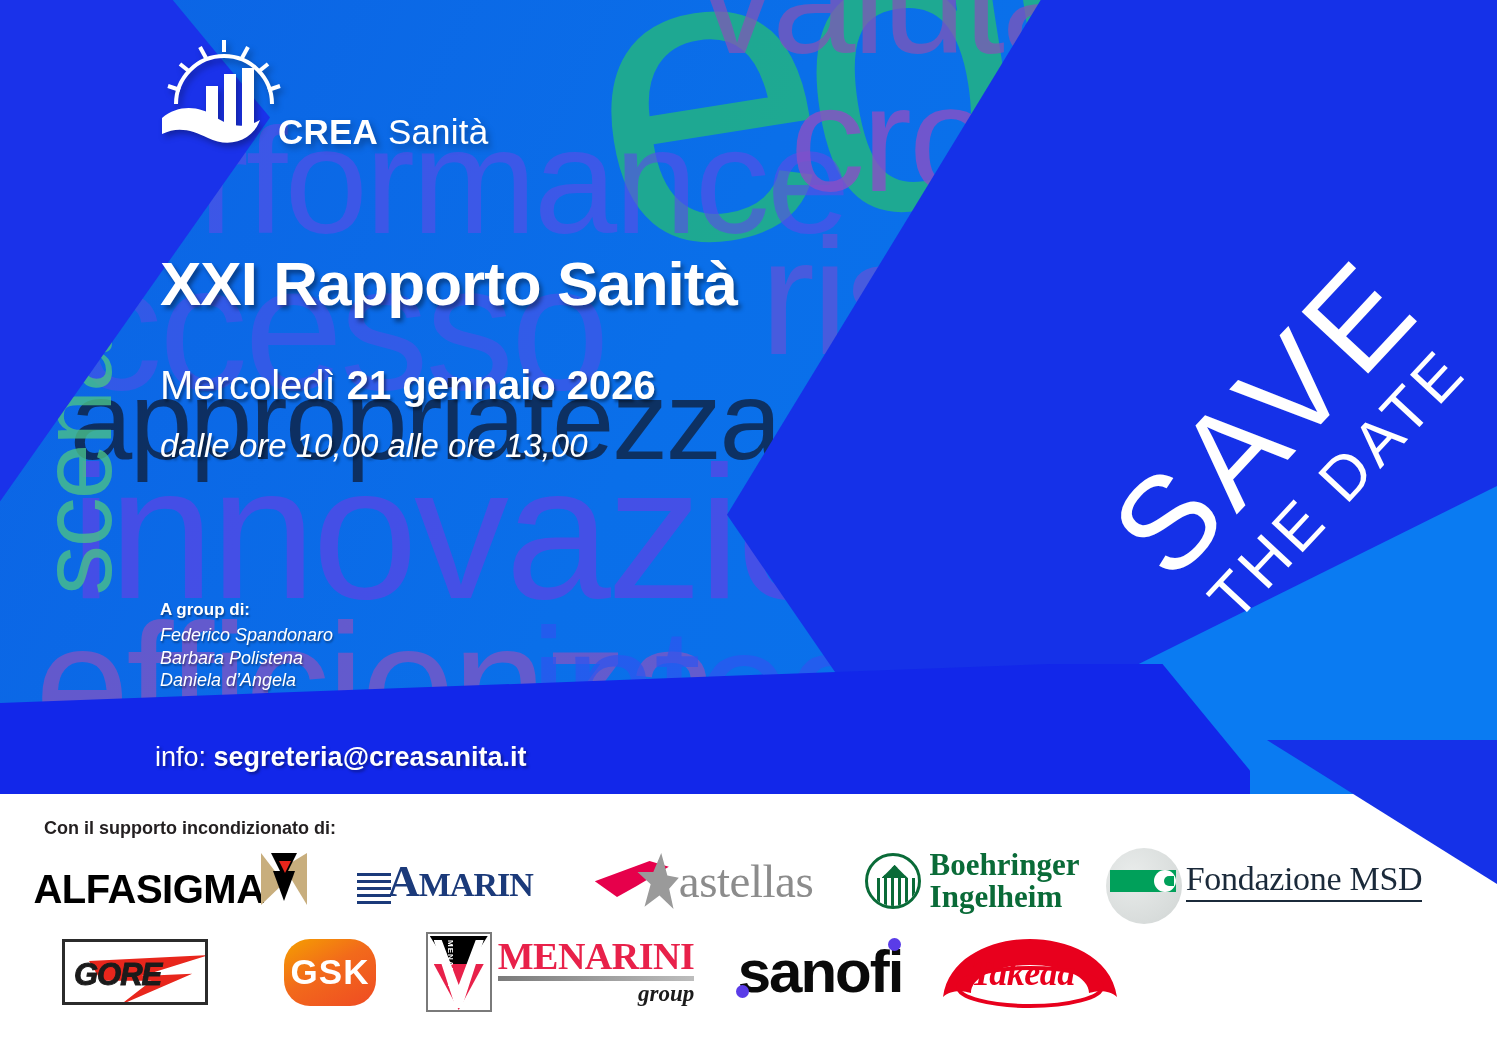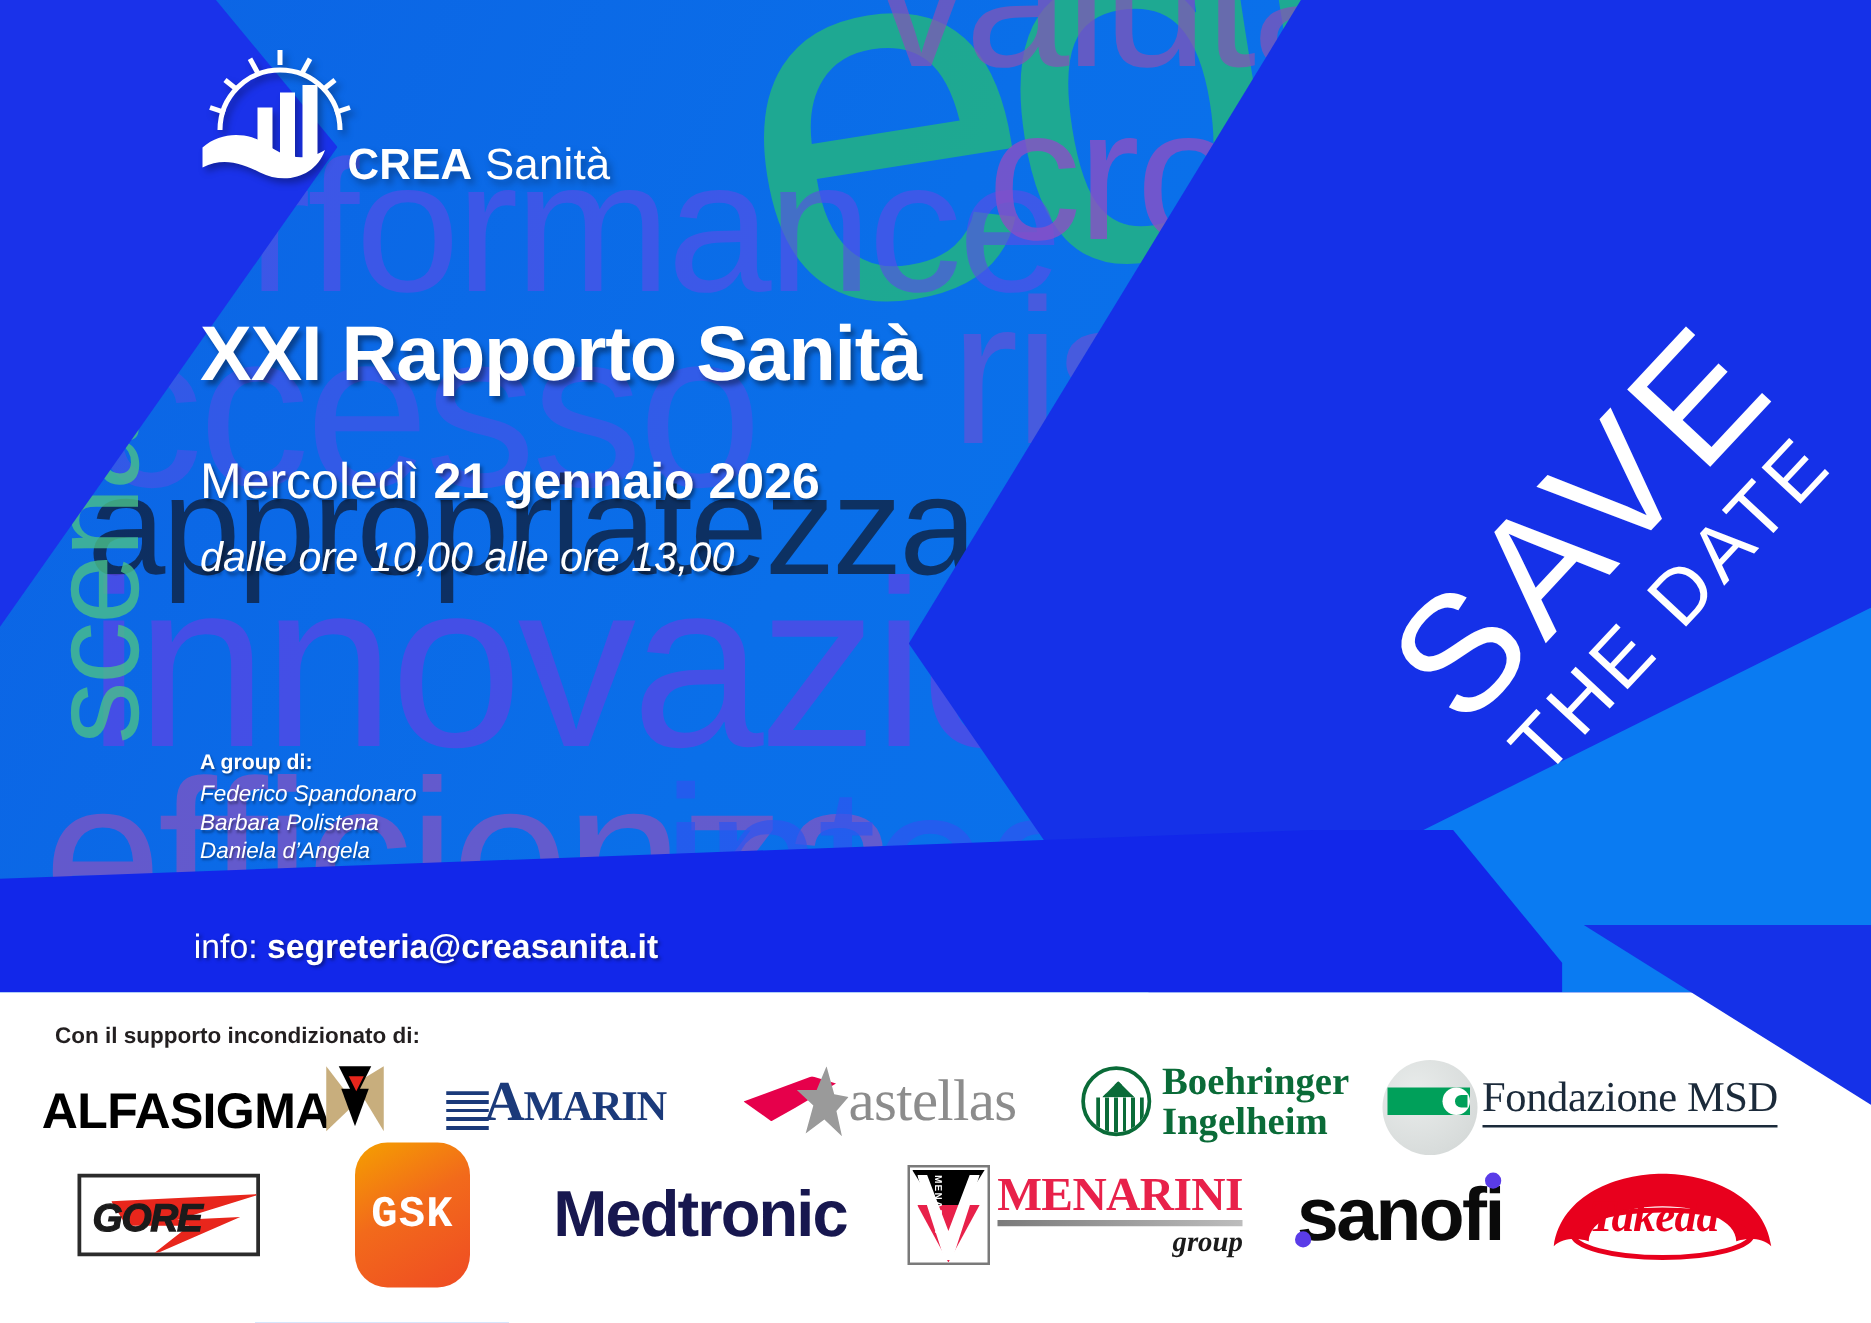--- a/index.html
+++ b/index.html
@@ -307,23 +307,23 @@
   }
   .gore .w {
     position: absolute; left: 9px; top: 15px;
     font-size: 31px; font-weight: 700; font-style: italic;
     color: #1b1b1b; letter-spacing: -1px;
     -webkit-text-stroke: 1px #1b1b1b;
   }
 
   
   .gsk {
-    width: 92px; height: 116px; border-radius: 26px;
+    width: 92px; height: 67px; border-radius: 26px;
     background: linear-gradient(150deg, #f5a000 0%, #f26a1b 45%, #ef4b23 100%);
-    display: flex; align-items: center; justify-content: center; font-family: Liberation Mono, monospace;
+    display: flex; align-items: center; justify-content: center;
   }
   .gsk .w {
     font-size: 35px; font-weight: 700; color: #fff; letter-spacing: 1px;
   }
 
   
   .medtronic .w {
     font-size: 52px; font-weight: 700; color: #17174f;
     letter-spacing: -1.5px;
   }
@@ -539,25 +539,20 @@
           <span class="w">GORE</span>
         </div>
       </div>
 
       <div class="logo-cell" style="width:160px">
         <div class="gsk">
           <span class="w">GSK</span>
         </div>
       </div>
 
-      <div class="logo-cell" style="width:300px">
-        <div class="medtronic">
-          <span class="w">Medtronic</span>
-        </div>
-      </div>
 
       <div class="logo-cell" style="width:300px">
         <div class="menarini">
           <span class="mark">
             <i class="blk"></i>
               <i class="red"></i>
               <i class="mw"></i>
             <span class="lbl">MENARINI</span>
           </span>
           <span class="txt">

